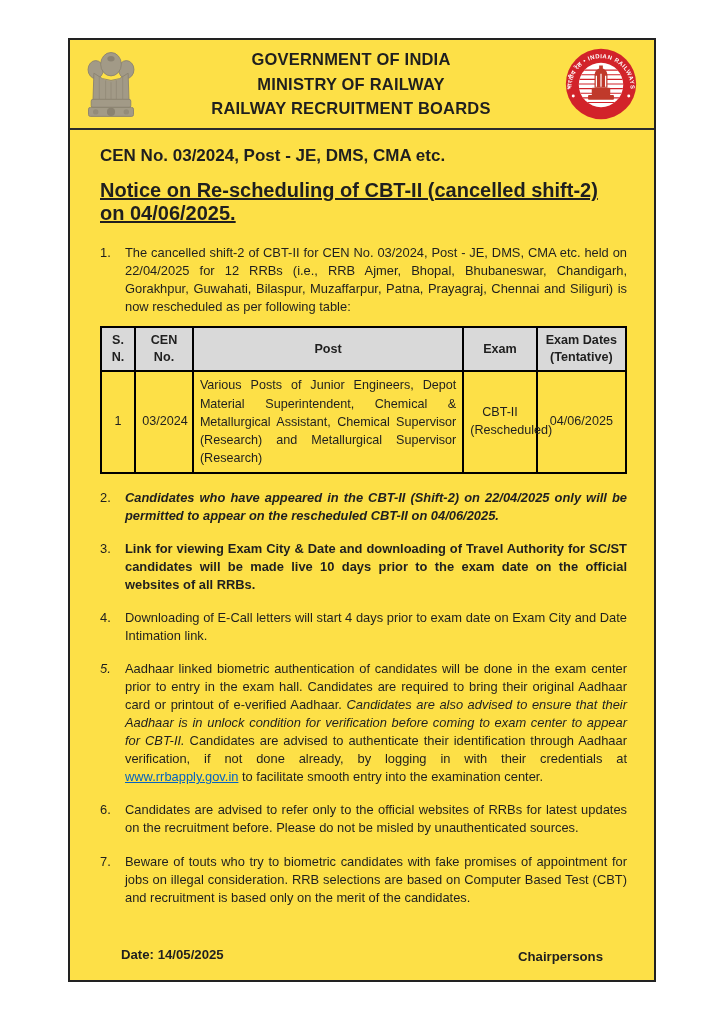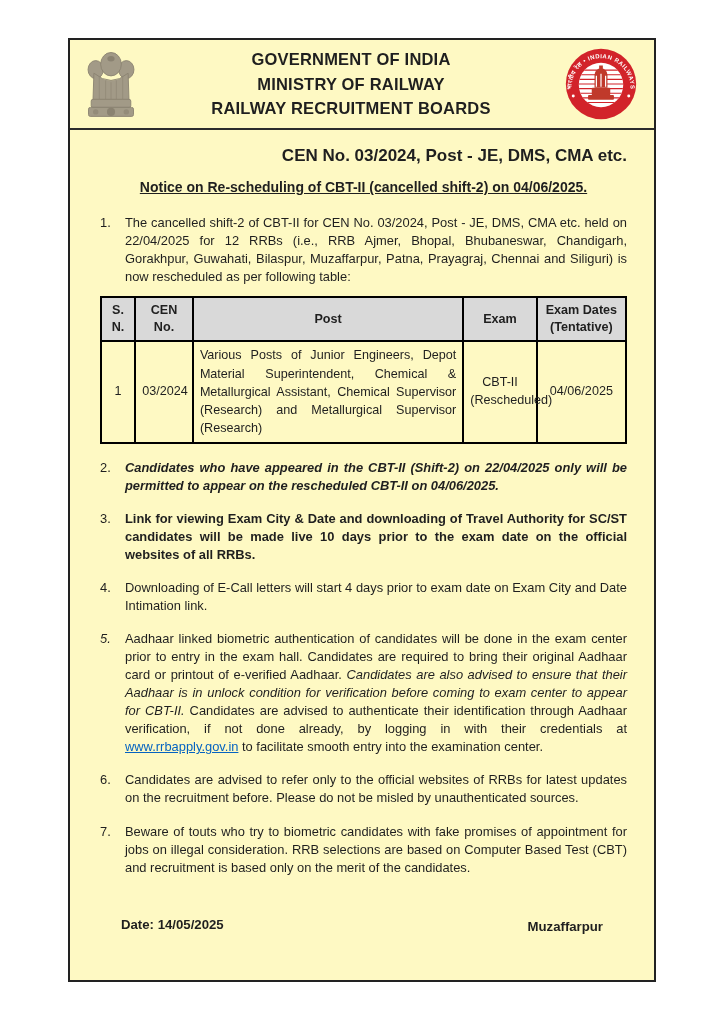--- a/index.html
+++ b/index.html
@@ -1,30 +1,30 @@
 <!DOCTYPE html>
 <html><head>
 <meta charset="utf-8">
 <style>
   * { margin:0; padding:0; box-sizing:border-box; }
   html,body { background:#ffffff; }
   body { width:724px; height:1024px; font-family:"Liberation Sans", sans-serif; color:#1f1f1f; }
   .page { position:relative; width:724px; height:1024px; background:#fff; overflow:hidden; }
-  .doc { position:absolute; left:68px; top:38px; width:588px; height:944px; border:2px solid #222; background:#fef9c3; }
+  .doc { position:absolute; left:68px; top:38px; width:588px; height:944px; border:2px solid #222; background:#fde047; }
 
   
   .hdr { display:flex; align-items:center; padding:6px 16px 6px 14px; border-bottom:2px solid #2c2c2c; height:90px; }
   .hdr-titles { flex:1; text-align:center; font-weight:bold; font-size:16.5px; line-height:1.5; letter-spacing:.2px; }
   .emblem { width:54px; height:76px; flex:none; }
   .rail-logo { width:74px; height:74px; flex:none; }
 
   
   .main { padding:16px 27px 0 30px; }
-  .doc-title { text-align:right; font-weight:bold; font-size:17px; }
-  .doc-subtitle { text-align:center; font-weight:bold; font-size:14px; margin-top:13px; text-decoration:underline; }
+  .doc-title { text-align:left; font-weight:bold; font-size:17px; }
+  .doc-subtitle { text-align:left; font-weight:bold; font-size:20px; margin-top:13px; text-decoration:underline; }
 
   .item { display:flex; margin-top:15px; font-size:12.9px; line-height:1.4; }
   .item .num { width:25px; flex:none; }
   .item .txt { flex:1; text-align:justify; }
   .bold-italic { font-weight:bold; font-style:italic; }
   .bold { font-weight:bold; }
   .italic { font-style:italic; }
   a.doc-link { color:#0563c1; text-decoration:underline; cursor:pointer; }
 
   
@@ -159,19 +159,19 @@
       </div>
 
       <div class="item">
         <span class="num">7.</span>
         <span class="txt">Beware of touts who try to biometric candidates with fake promises of appointment for jobs on illegal consideration. RRB selections are based on Computer Based Test (CBT) and recruitment is based only on the merit of the candidates.</span>
       </div>
 
       <div class="foot">
         <div>Date: 14/05/2025</div>
         <div class="signblock">
-          <div>Muzaffarpur</div>
+          <div>Chairpersons</div>
         </div>
       </div>
     </div>
 
   </div>
 </div>
 
 </body></html>

